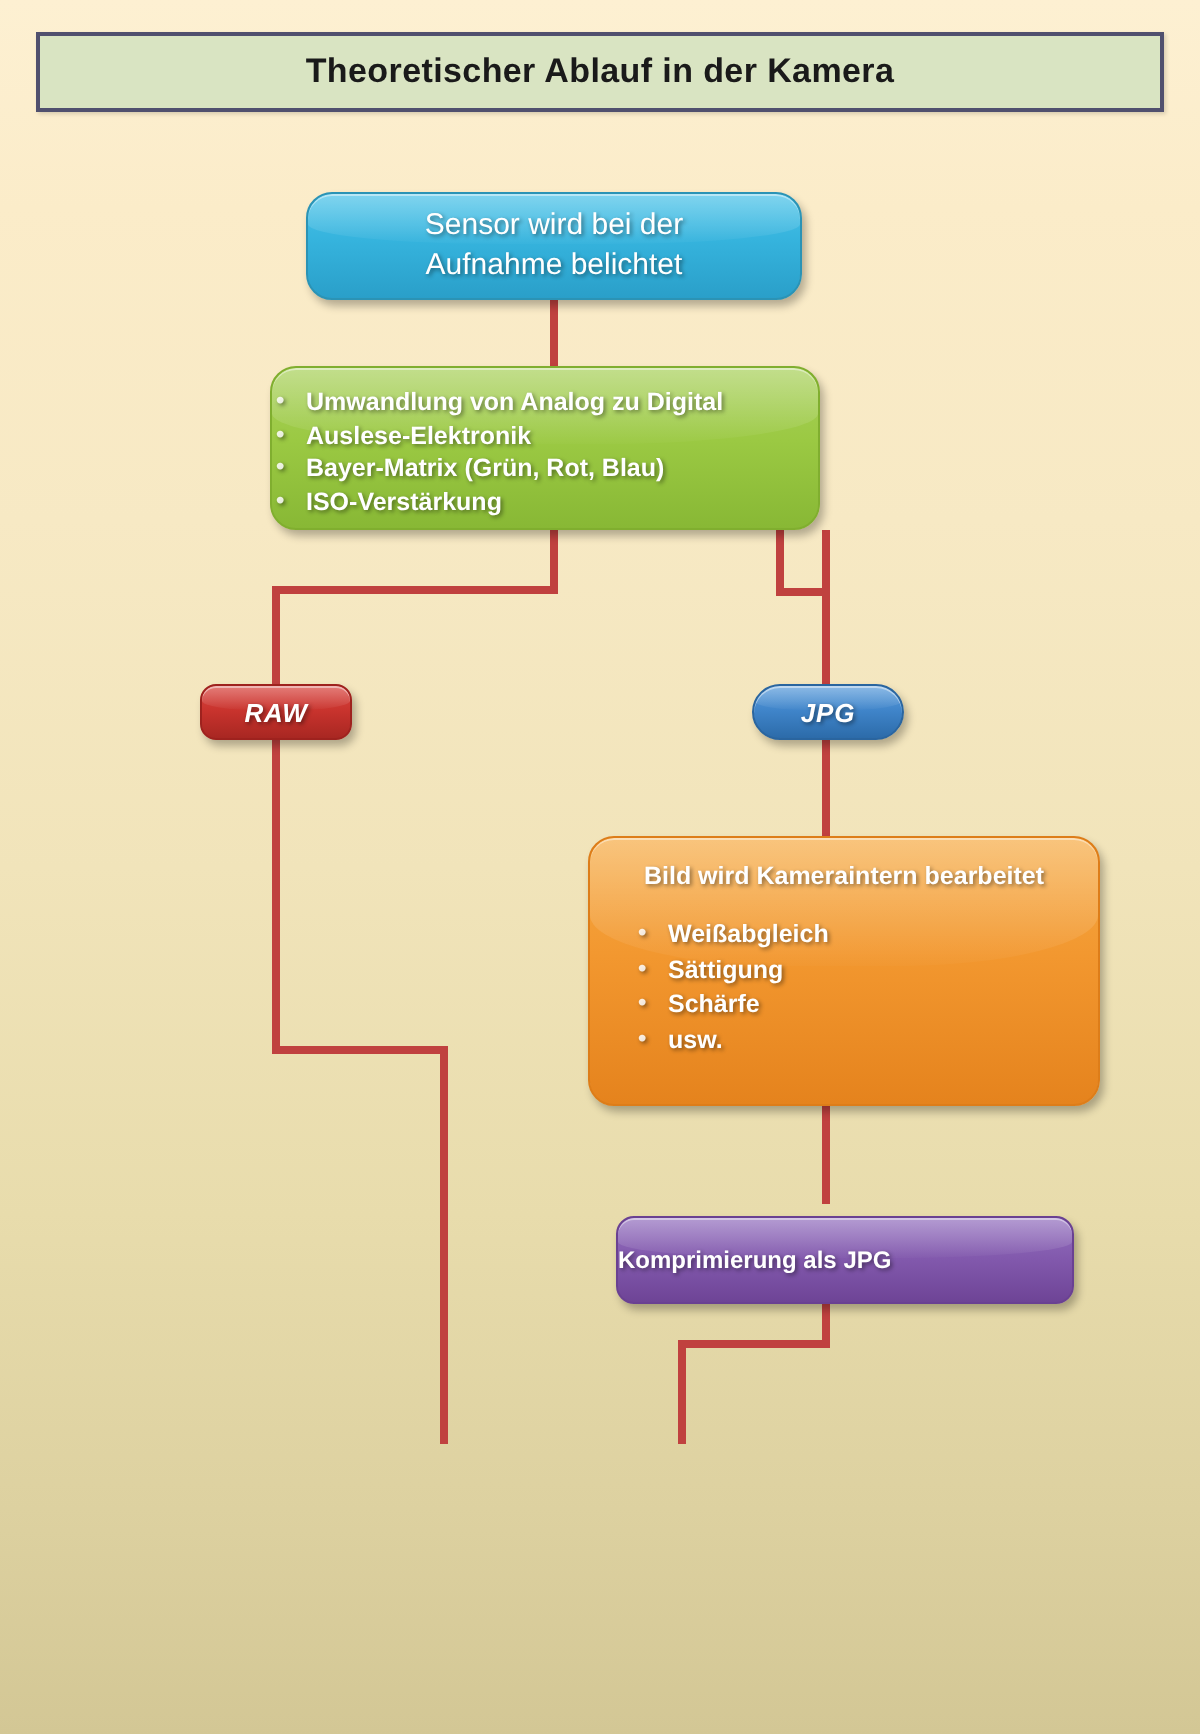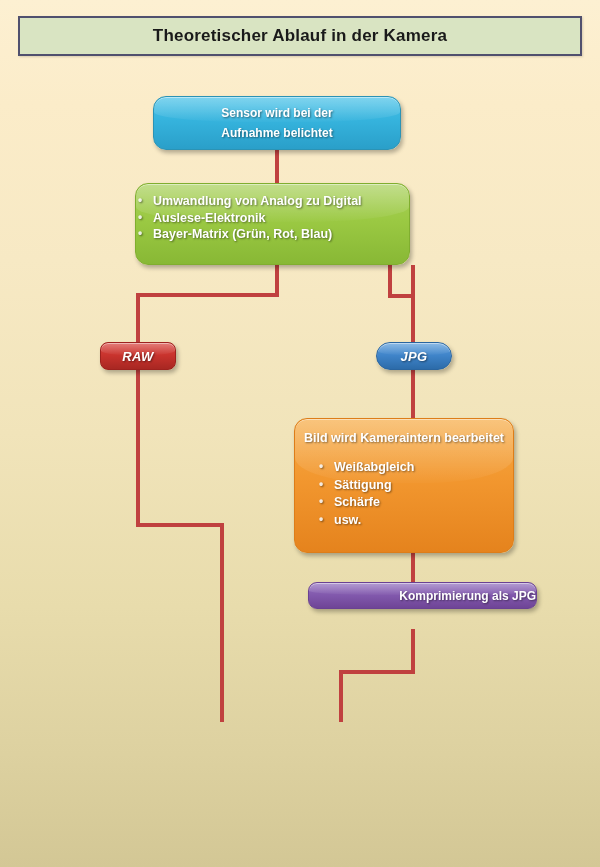--- a/index.html
+++ b/index.html
@@ -90,22 +90,22 @@
     width: 248px;
     height: 54px;
     background: linear-gradient(to bottom, #49c2e8 0%, #35b3dd 45%, #2a9fc9 100%);
     border: 1px solid #2b93b5;
     display: flex;
     flex-direction: column;
     align-items: center;
     justify-content: center;
   }
   .node-sensor .line {
-    font-size: 12px;
-    font-weight: bold;
+    font-size: 15px;
+    font-weight: normal;
     line-height: 20px;
     white-space: nowrap;
   }
 
   
   .node-analog {
     left: 135px;
     top: 183px;
     width: 275px;
     height: 82px;
@@ -165,49 +165,49 @@
     display: flex;
     align-items: center;
     justify-content: center;
   }
   .node-jpg::after { border-radius: 8px 8px 40% 40%; }
 
   
   .node-incam {
     left: 294px;
     top: 418px;
-    width: 220px;
+    width: 256px;
     height: 135px;
     background: linear-gradient(to bottom, #f5a council 0%, #f2972f 45%, #e5831d 100%);
     background: linear-gradient(to bottom, #f6ab45 0%, #f2972f 45%, #e5831d 100%);
     border: 1px solid #dd7d19;
     padding: 12px 0 0 0;
   }
   .node-incam .heading {
     font-size: 12.5px;
     font-weight: bold;
     text-align: center;
     margin-bottom: 14px;
     white-space: nowrap;
   }
   .node-incam .bullet-list { padding-left: 22px; }
   .node-incam .bullet-list li { line-height: 17.5px; }
 
   
   .node-kompr {
     left: 308px;
-    top: 582px;
+    top: 608px;
     width: 229px;
-    height: 27px;
+    height: 44px;
     border-radius: 9px;
     background: linear-gradient(to bottom, #9370be 0%, #8259ad 48%, #6e4496 100%);
     border: 1px solid #6a4192;
     display: flex;
     align-items: center;
-    justify-content: flex-end;
+    justify-content: flex-start;
   }
   .node-kompr::after { border-radius: 9px 9px 40% 40%; }
   .node-kompr .label {
     font-size: 12px;
     font-weight: bold;
   }
 
   
   .node-pc {
     left: 158px;
@@ -261,20 +261,21 @@
   <div class="node node-sensor">
     <span class="line">Sensor wird  bei der</span>
     <span class="line">Aufnahme belichtet</span>
   </div>
 
   <div class="node node-analog">
     <ul class="bullet-list">
       <li>Umwandlung von Analog zu Digital</li>
       <li>Auslese-Elektronik</li>
       <li>Bayer-Matrix  (Grün, Rot, Blau)</li>
+      <li>ISO-Verstärkung</li>
     </ul>
   </div>
 
   <div class="node node-raw">
     <span class="label">RAW</span>
   </div>
 
   <div class="node node-jpg">
     <span class="label">JPG</span>
   </div>

